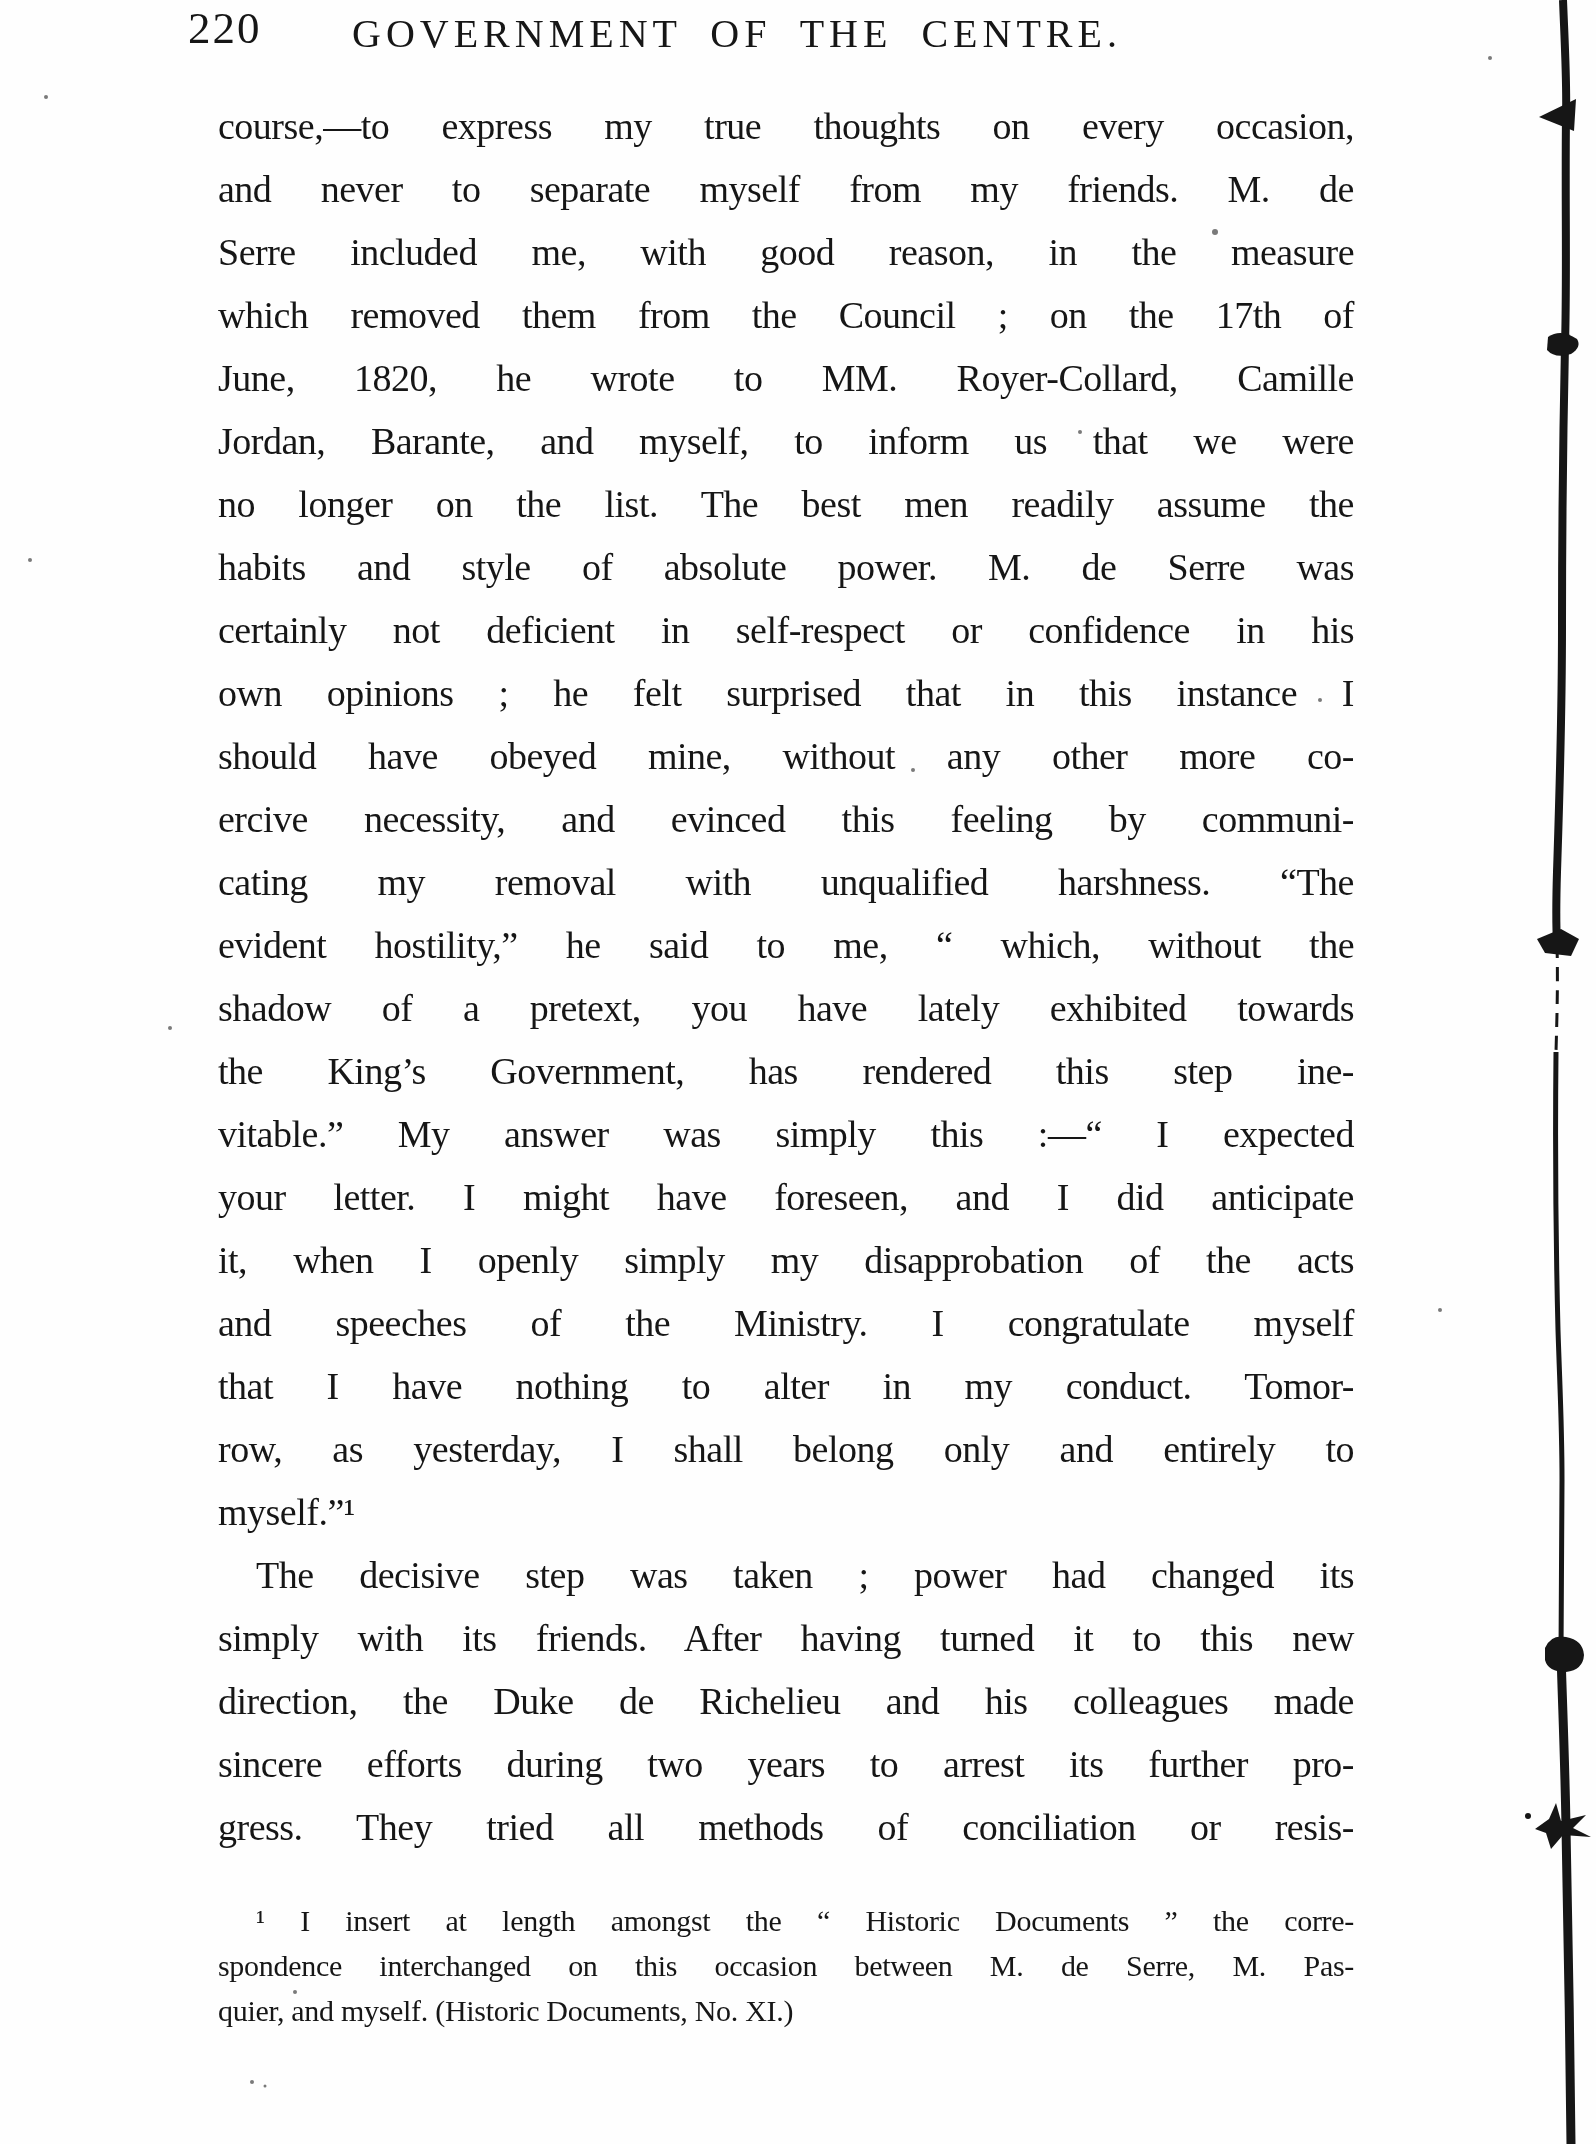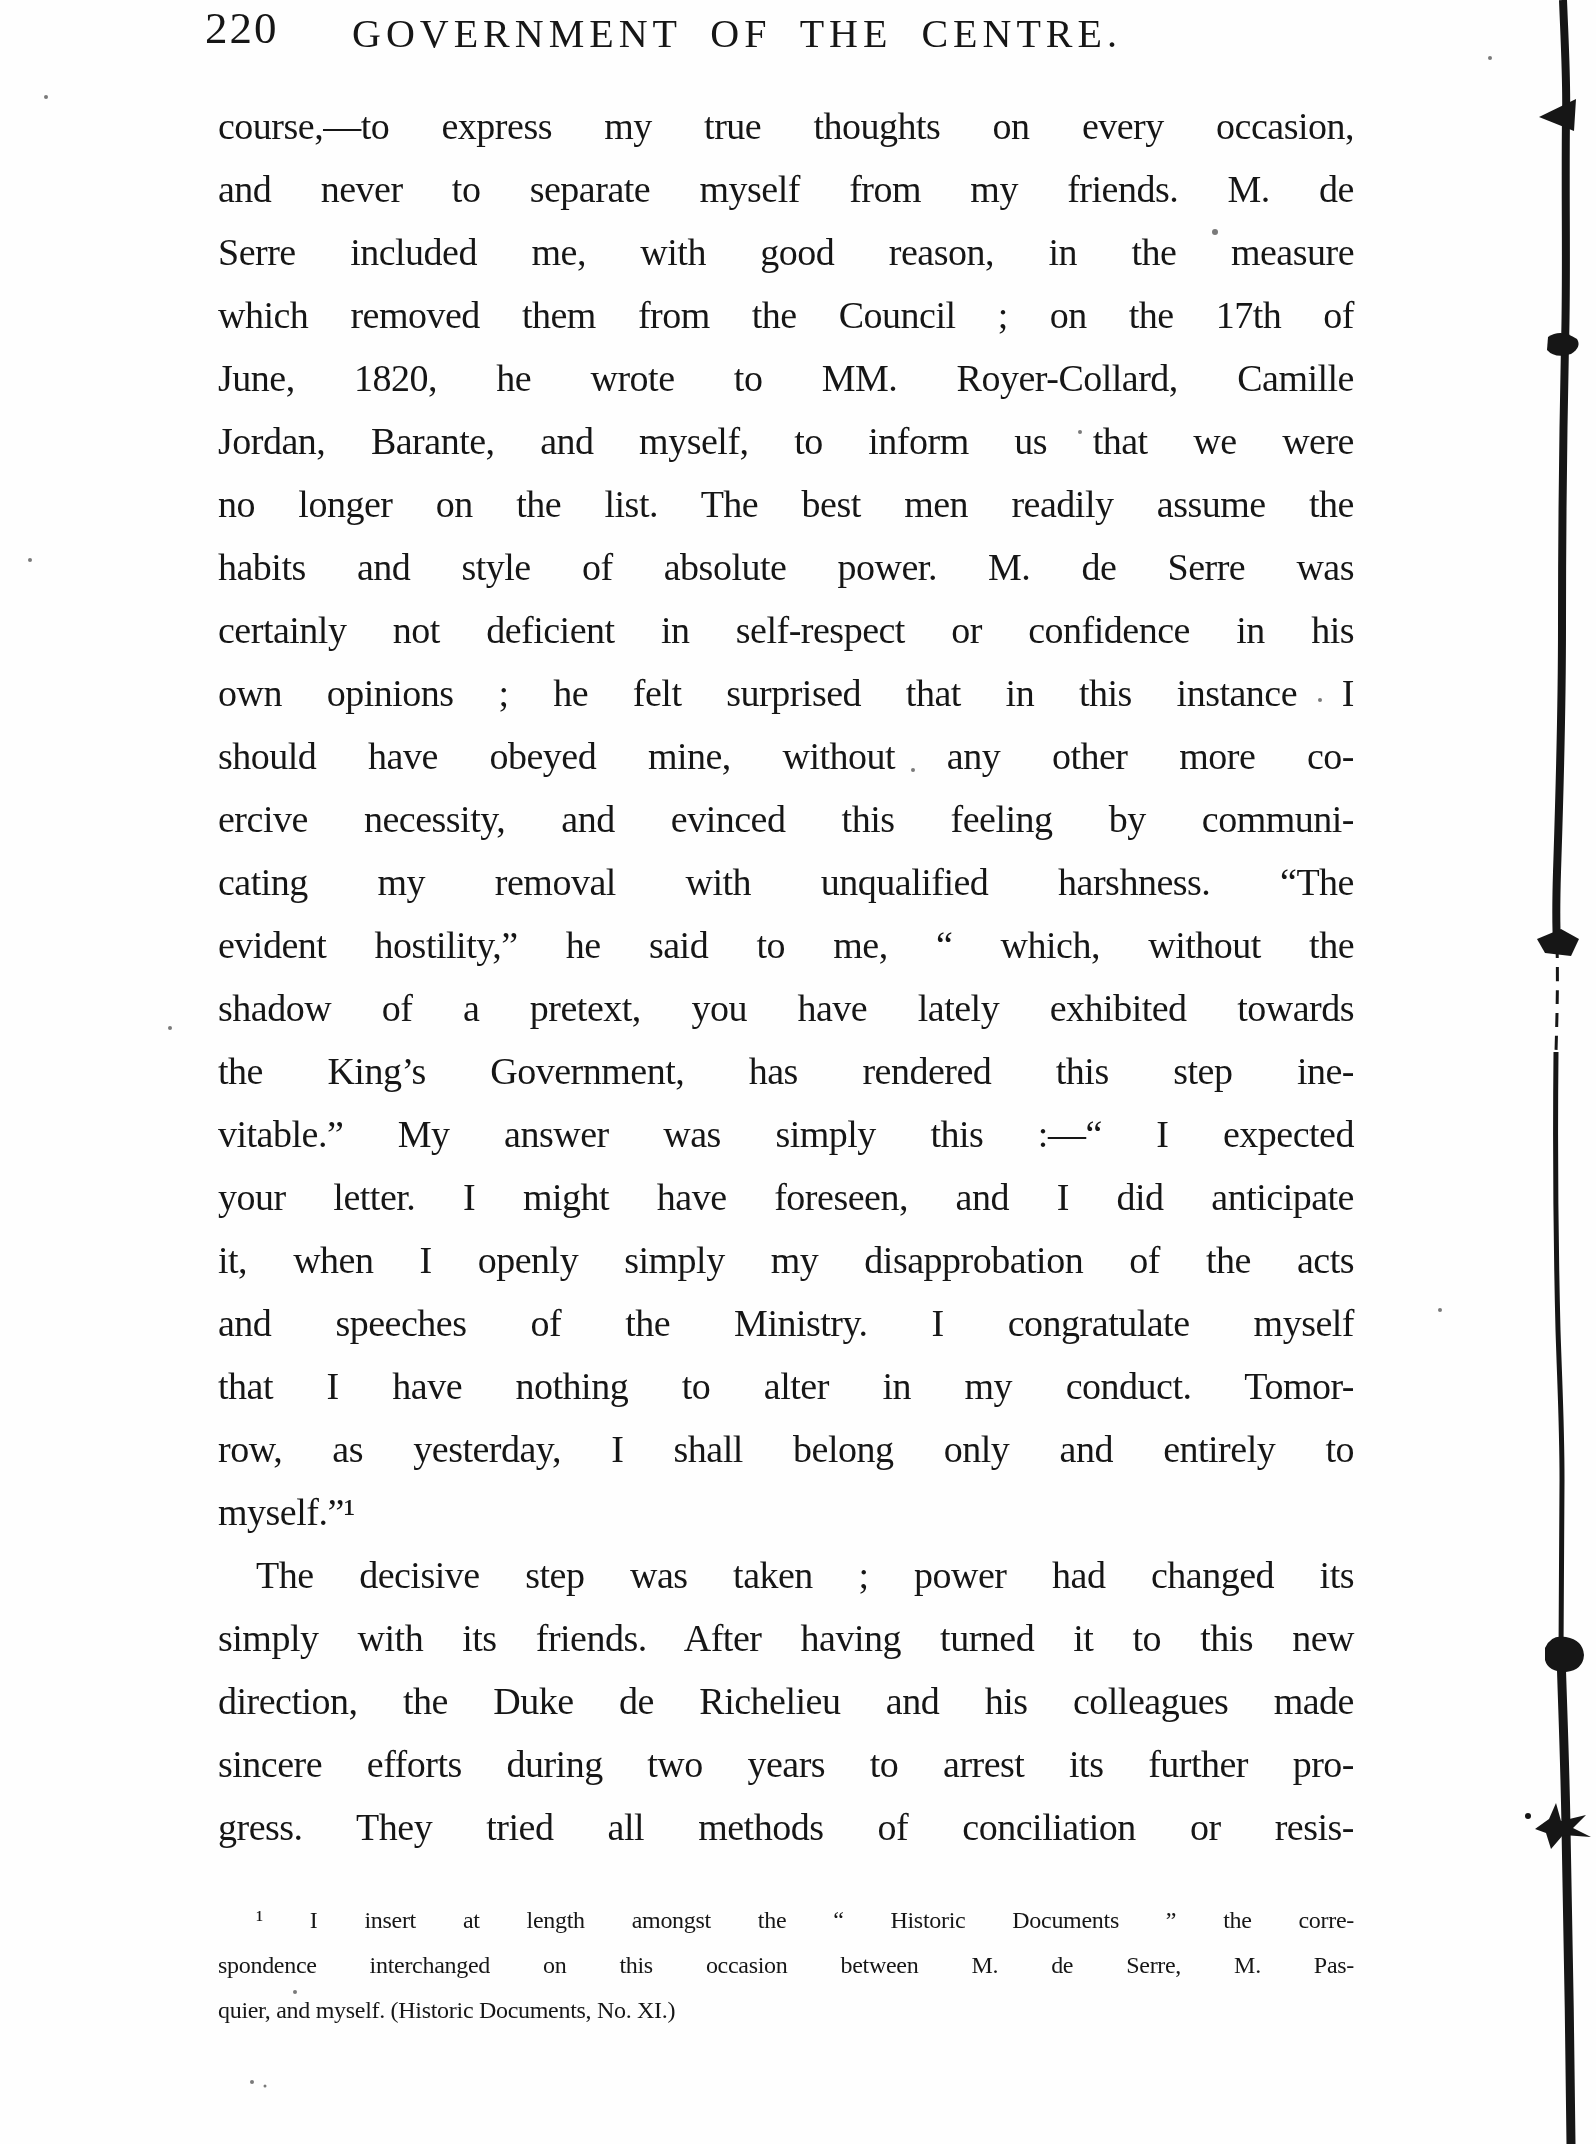--- a/index.html
+++ b/index.html
@@ -12,21 +12,21 @@
     width: 1596px;
     height: 2144px;
     background: var(--paper);
     overflow: hidden;
     font-family: "Liberation Serif", "DejaVu Serif", serif;
     color: var(--ink);
   }
   
   .pagenum {
     position: absolute;
-    left: 205px;
+    left: 188px;
     top: 2px;
     font-size: 45px;
     letter-spacing: 2px;
   }
   .runhead {
     position: absolute;
     left: 352px;
     top: 10px;
     width: 770px;
     font-size: 40px;
@@ -51,21 +51,21 @@
     height: 63px;
   }
   .line.indent { padding-left: 38px; }
   .line.no-just { text-align-last: left; }
   
   .footnote {
     position: absolute;
     left: 218px;
     top: 1898px;
     width: 1136px;
-    font-size: 24px;
+    font-size: 30px;
     line-height: 45px;
     letter-spacing: -0.3px;
     font-family: Liberation Serif, serif;
   }
   .footnote .line { height: 45px; }
   
   .artifacts {
     position: absolute;
     left: 0; top: 0;
     width: 1596px; height: 2144px;

